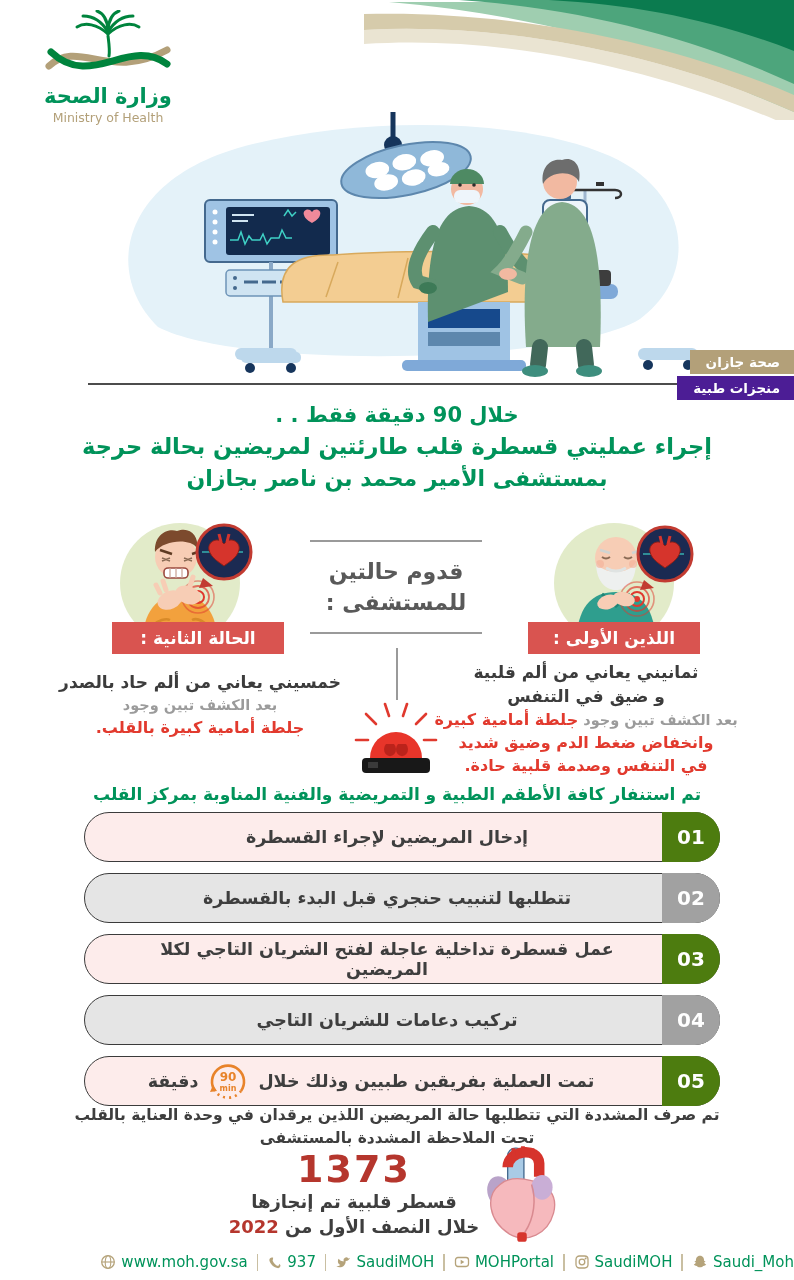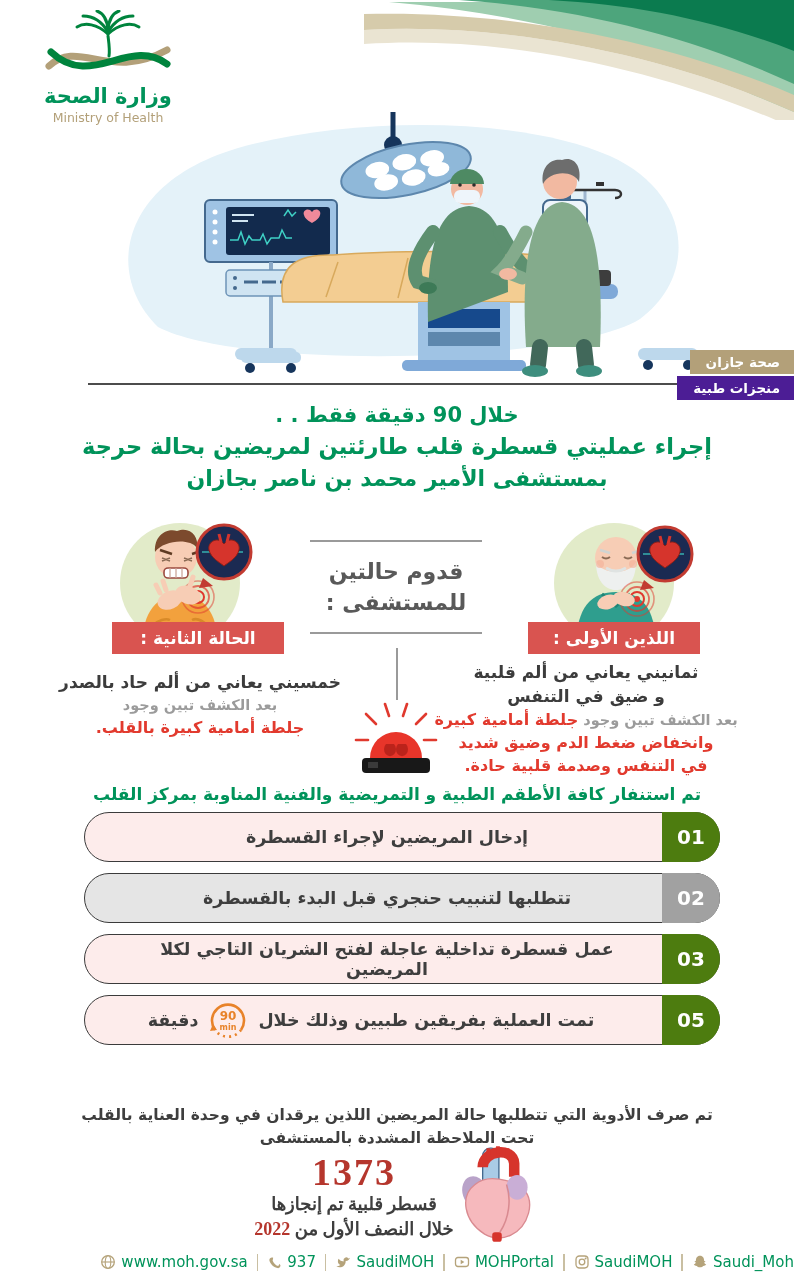--- a/index.html
+++ b/index.html
@@ -56,21 +56,21 @@
   .pill.pink .pill-num{background:#4d7c0f;}
   .pill.gray .pill-num{background:#a1a1a1;}
   .pill-text{padding:0 70px 0 40px;font-weight:bold;font-size:17.5px;color:#3e3e3e;text-align:center;}
   .pill-flex{display:flex;align-items:center;gap:9px;padding-right:62px;font-weight:bold;
              font-size:17.5px;color:#3e3e3e;}
   
   .followup{position:absolute;left:0;top:1104px;width:100%;text-align:center;direction:rtl;
             color:#3e3e3e;font-weight:bold;font-size:15.5px;line-height:23px;}
   
   .stats{position:absolute;left:0;top:1146px;width:100%;display:flex;justify-content:center;
-         align-items:flex-end;font-family:Liberation Serif, serif;}
+         align-items:center;}
   .stats-text{text-align:center;direction:rtl;}
   .stats-number{color:#b5362d;font-size:38px;font-weight:bold;line-height:40px;letter-spacing:2px;}
   .stats-caption{color:#3e3e3e;font-size:18px;font-weight:bold;line-height:25px;}
   .stats-period{color:#3e3e3e;font-size:18px;font-weight:bold;line-height:25px;}
   .stats-year{color:#b5362d;}
   
   .footer{position:absolute;left:0;bottom:9px;width:100%;display:flex;justify-content:flex-end;
           align-items:center;gap:9px;color:#00935a;font-size:15px;}
   .f-item{display:flex;align-items:center;gap:5px;}
   .f-sep{width:1.5px;height:17px;background:#c9bfa2;}
@@ -288,38 +288,42 @@
       <span class="pill-num">01</span>
     </div>
     <div class="pill gray">
       <span class="pill-text">تتطلبها لتنبيب حنجري قبل البدء بالقسطرة</span>
       <span class="pill-num">02</span>
     </div>
     <div class="pill pink">
       <span class="pill-text">عمل قسطرة تداخلية عاجلة لفتح الشريان التاجي لكلا المريضين</span>
       <span class="pill-num">03</span>
     </div>
+    <div class="pill gray">
+      <span class="pill-text">تركيب دعامات للشريان التاجي</span>
+      <span class="pill-num">04</span>
+    </div>
     <div class="pill pink">
       <span class="pill-flex">
         <span>تمت العملية بفريقين طبيين وذلك خلال</span>
         <svg width="42" height="42" viewBox="0 0 42 42">
           <path d="M8,31 A16,16 0 1 1 34,31" stroke="#e8832a" stroke-width="2.6" fill="none"></path>
           <path d="M34,31 A16,16 0 0 1 8,31" stroke="#e8832a" stroke-width="2.6" fill="none" stroke-dasharray="2,4"></path>
           <path d="M6,25 l4,6 l-7,1 Z" fill="#e8832a"></path>
           <text x="21" y="21" text-anchor="middle" font-size="12" font-weight="bold" fill="#e8832a" font-family="DejaVu Sans, sans-serif">90</text>
           <text x="21" y="31" text-anchor="middle" font-size="8" fill="#e8832a" font-family="DejaVu Sans, sans-serif">min</text>
         </svg>
         <span>دقيقة</span>
       </span>
       <span class="pill-num">05</span>
     </div>
   </div>
 
   <div class="followup">
-    <div>تم صرف الأدوية التي تتطلبها حالة المريضين اللذين يرقدان في وحدة العناية بالقلب</div>
+    <div>تم صرف المشددة التي تتطلبها حالة المريضين اللذين يرقدان في وحدة العناية بالقلب</div>
     <div>تحت الملاحظة المشددة بالمستشفى</div>
   </div>
 
   <div class="stats">
     <div class="stats-text">
       <div class="stats-number">1373</div>
       <div class="stats-caption">قسطر قلبية تم إنجازها</div>
       <div class="stats-period">
         <span>خلال النصف الأول من</span>
         <span class="stats-year">2022</span>

